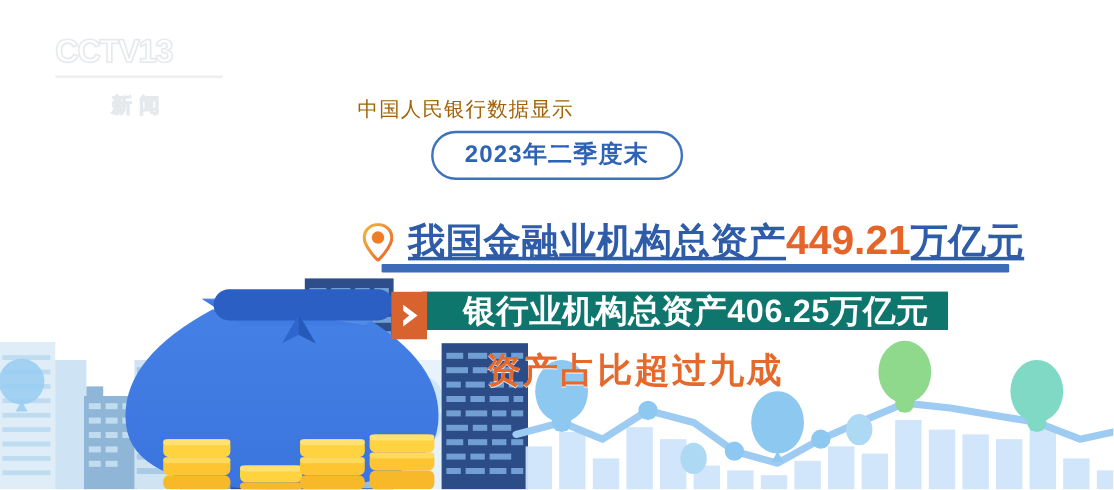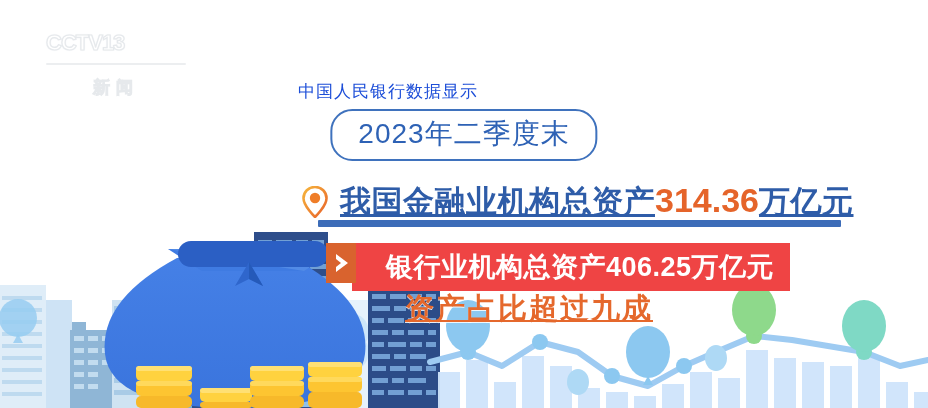--- a/index.html
+++ b/index.html
@@ -9,44 +9,44 @@
     font-family:"Liberation Sans","DejaVu Sans",sans-serif;
   }
   .stage{position:relative;width:928px;height:408px;overflow:hidden;background:#fff;}
 
   
   .bg{position:absolute;left:0;top:0;width:928px;height:408px;}
 
   
   .logo{position:absolute;left:46px;top:24px;width:140px;height:62px;}
   .logo-text{
-    font-size:22px;font-weight:bold;color:#ffffff;letter-spacing:-1px;
+    font-size:27px;font-weight:bold;color:#ffffff;letter-spacing:-1px;
     text-shadow:0 0 1px #e3e6ea,0 0 2px #e8ebee;
     -webkit-text-stroke:1.2px #e6e9ec;
     line-height:38px;
   }
   .logo-sub{
     text-align:center;font-size:17px;font-weight:bold;color:#ffffff;
     -webkit-text-stroke:1px #e6e9ec;letter-spacing:6px;margin-top:11px;
   }
   .logo-rule{height:2px;background:#eceef0;margin:1px 0 2px 0;border-radius:1px;}
 
   
   .kicker{
     position:absolute;left:0;top:80px;width:776px;text-align:center;
-    font-size:17px;color:#1d4ed8;letter-spacing:1px;font-weight:500;
+    font-size:17px;color:#a16207;letter-spacing:1px;font-weight:500;
   }
   .datebox{
     position:absolute;left:50%;top:109px;transform:translateX(-50%);
     border:2px solid #3f72bd;border-radius:22px;
     padding:4px 26px 6px 26px;background:rgba(255,255,255,.75);
     box-shadow:0 0 0 3px rgba(255,255,255,.65);
   }
   .datebox span{
-    font-size:28px;font-weight:normal;color:#2e62b5;letter-spacing:1px;
+    font-size:20px;font-weight:bold;color:#2e62b5;letter-spacing:1px;
     white-space:nowrap;
   }
 
   
   .headline{
     position:absolute;left:302px;top:181px;display:flex;align-items:center;gap:12px;
   }
   .pin{width:26px;height:32px;flex:none;}
   .headline-text{
     font-size:31px;font-weight:bold;white-space:nowrap;letter-spacing:.5px;
@@ -55,41 +55,40 @@
   .t-blue{color:#2e5ca8;text-decoration:underline;}
   .t-orange{color:#e5642a;}
   .num{font-size:34px;letter-spacing:0;}
   .underline{
     position:absolute;left:318px;top:220px;width:523px;height:7px;
     background:#3c6cb8;border-radius:1px;
   }
 
   
   .banner{
-    position:absolute;left:352px;top:243px;height:48px;
-    background:#ef4444;display:flex;align-items:center;
+    position:absolute;left:352px;top:243px;height:32px;
+    background:#0f766e;display:flex;align-items:center;
     padding:0 16px 0 34px;
   }
   .banner span{
     font-size:27px;font-weight:bold;color:#ffffff;white-space:nowrap;letter-spacing:.5px;
   }
   .banner-tab{
     position:absolute;left:-26px;top:0;width:30px;height:40px;
     background:#d9632e;
     clip-path:polygon(0 0,100% 0,100% 100%,0 100%);
   }
   .chev{position:absolute;left:-22px;top:8px;width:24px;height:24px;}
 
   
   .subline{
     position:absolute;left:0;top:289px;width:928px;text-align:center;
     padding-left:130px;box-sizing:border-box;
     font-size:29px;font-weight:bold;color:#e5682c;letter-spacing:2px;
     text-shadow:0 1px 0 rgba(255,255,255,.85);
-    text-decoration:underline;
   }
 </style>
 </head>
 <body>
 
 <div class="stage">
 
   <svg class="bg" viewBox="0 0 928 408" preserveAspectRatio="none">
     <defs>
       <linearGradient id="gBag" x1="0" y1="0" x2="0" y2="1">
@@ -386,21 +385,21 @@
   <div class="datebox">
     <span>2023年二季度末</span>
   </div>
 
   <div class="headline">
     <svg class="pin" viewBox="0 0 26 32">
       <path d="M13 1 C6.4 1 1.5 6 1.5 12.2 C1.5 20 13 31 13 31 C13 31 24.5 20 24.5 12.2 C24.5 6 19.6 1 13 1 Z" fill="none" stroke="url(#gPin)" stroke-width="2.6"></path>
       <circle cx="13" cy="12" r="5.2" fill="#ef7d28"></circle>
     </svg>
     <div class="headline-text">
-      <span class="t-blue">我国金融业机构总资产</span><span class="t-orange num">314.36</span><span class="t-blue">万亿元</span>
+      <span class="t-blue">我国金融业机构总资产</span><span class="t-orange num">449.21</span><span class="t-blue">万亿元</span>
     </div>
   </div>
   <div class="underline"></div>
 
   <div class="banner">
     <div class="banner-tab"></div>
     <svg class="chev" viewBox="0 0 24 24">
       <path d="M6 3 L18 12 L6 21 L6 16 L11 12 L6 8 Z" fill="#ffffff"></path>
     </svg>
     <span>银行业机构总资产406.25万亿元</span>

